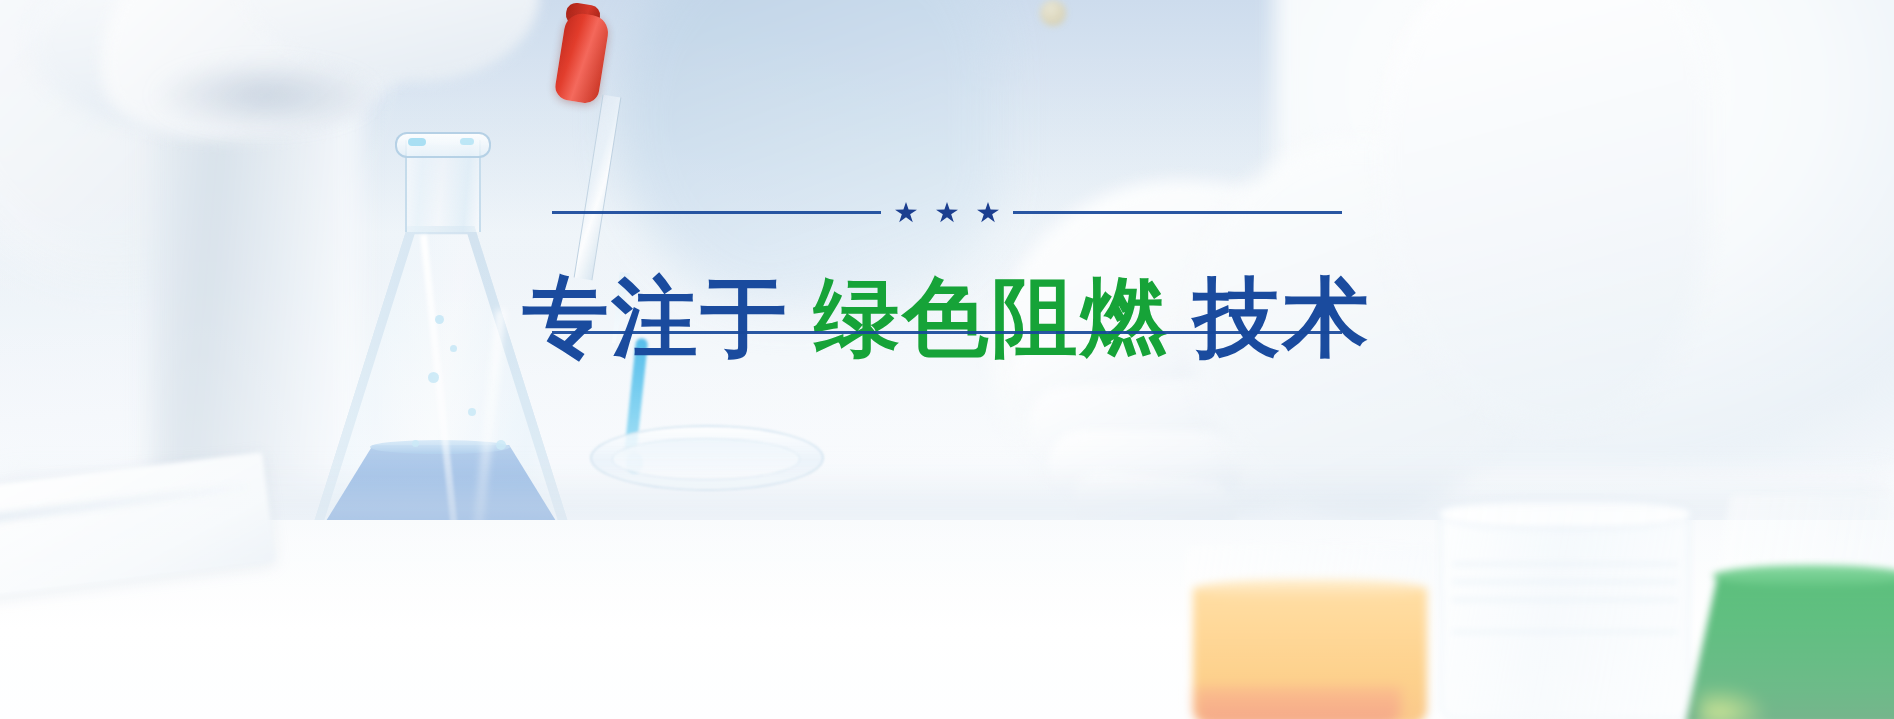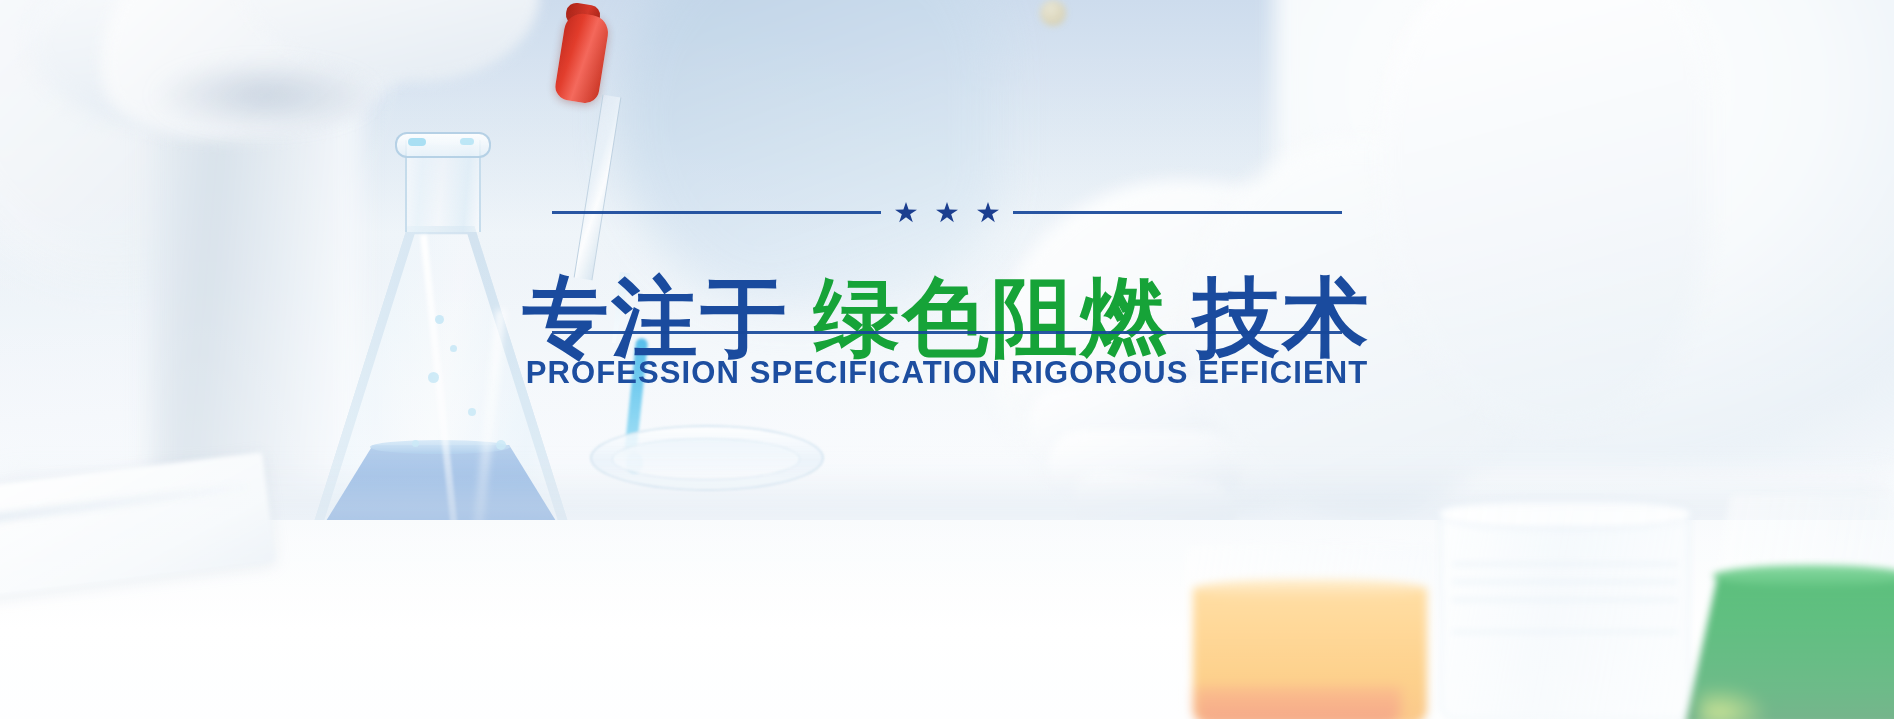--- a/index.html
+++ b/index.html
@@ -515,17 +515,16 @@
         <span class="star"></span>
         <span class="star"></span>
       </span>
       <span class="rule"></span>
     </div>
 
     <h1 class="headline"><span class="hl-blue">专注于</span><span class="hl-gap"></span><span class="hl-green">绿色阻燃</span><span class="hl-gap"></span><span class="hl-blue">技术</span></h1>
 
     <div class="underline-rule"></div>
 
-    <div class="subtitle">PROFESSION SPECIFICATION RIGOROUS EFFICIENT</div>
 
 
   </div>
 </div>
 
 </body></html>

